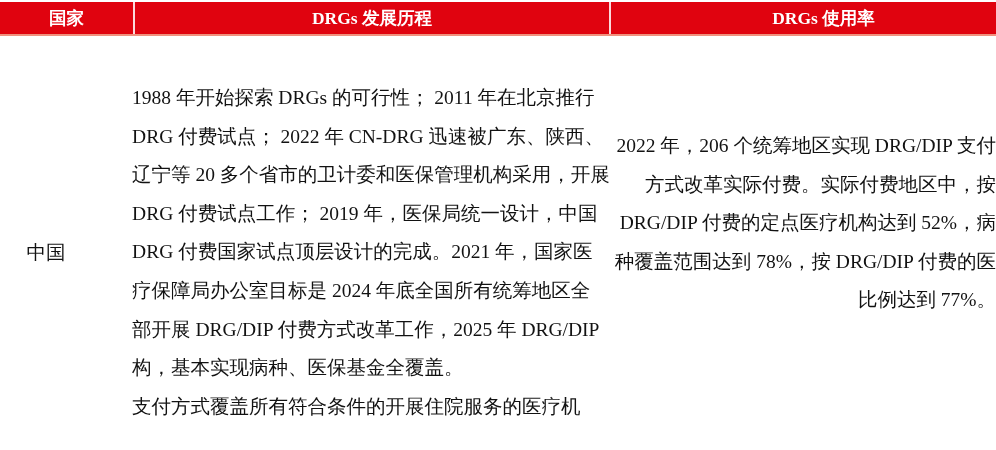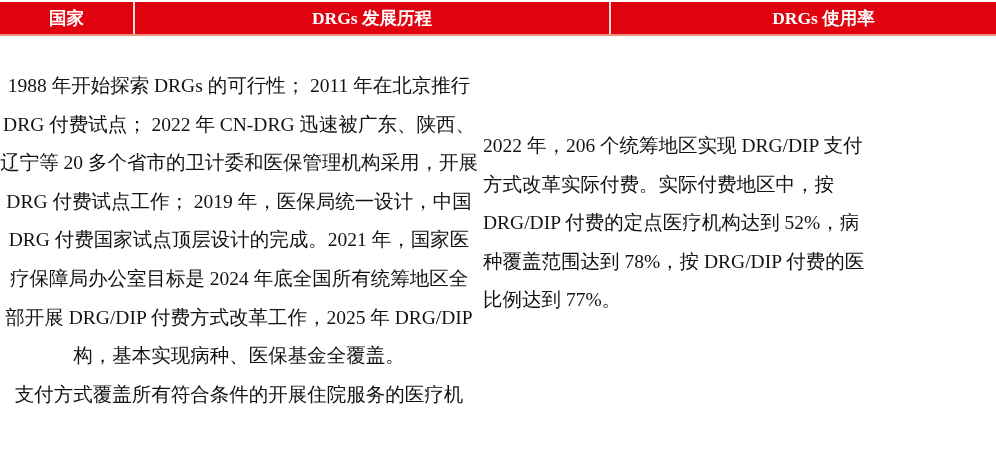--- a/index.html
+++ b/index.html
@@ -48,46 +48,49 @@
     display: flex;
     align-items: center;
     justify-content: center;
     padding-right: 40px;
     padding-top: 22px;
     font-size: 19.5px;
   }
   .td-history {
     width: 478px;
     padding-top: 31px;
-    text-align: center;
+    margin-top: 12px;
   }
   .td-usage {
     flex: 1;
     padding-top: 91px;
-    text-align: left;
+    text-align: right;
     padding-left: 5px;
-    padding-right: 8px;
+    padding-right: 0;
   }
   .line {
     font-size: 19.5px;
     line-height: 38.6px;
     white-space: nowrap;
   }
 </style>
 </head>
 <body>
 
 <div class="table">
   <div class="thead">
     <div class="th th-country">国家</div>
     <div class="th th-history">DRGs 发展历程</div>
     <div class="th th-usage">DRGs 使用率</div>
   </div>
 
   <div class="tbody">
+    <div class="td-country">
+      <span class="line">中国</span>
+    </div>
 
     <div class="td-history">
       <div class="line">1988 年开始探索 DRGs 的可行性； 2011 年在北京推行</div>
       <div class="line">DRG 付费试点； 2022 年 CN-DRG 迅速被广东、陕西、</div>
       <div class="line">辽宁等 20 多个省市的卫计委和医保管理机构采用，开展</div>
       <div class="line">DRG 付费试点工作； 2019 年，医保局统一设计，中国</div>
       <div class="line">DRG 付费国家试点顶层设计的完成。2021 年，国家医</div>
       <div class="line">疗保障局办公室目标是 2024 年底全国所有统筹地区全</div>
       <div class="line">部开展 DRG/DIP 付费方式改革工作，2025 年 DRG/DIP</div>
       <div class="line">构，基本实现病种、医保基金全覆盖。</div>

